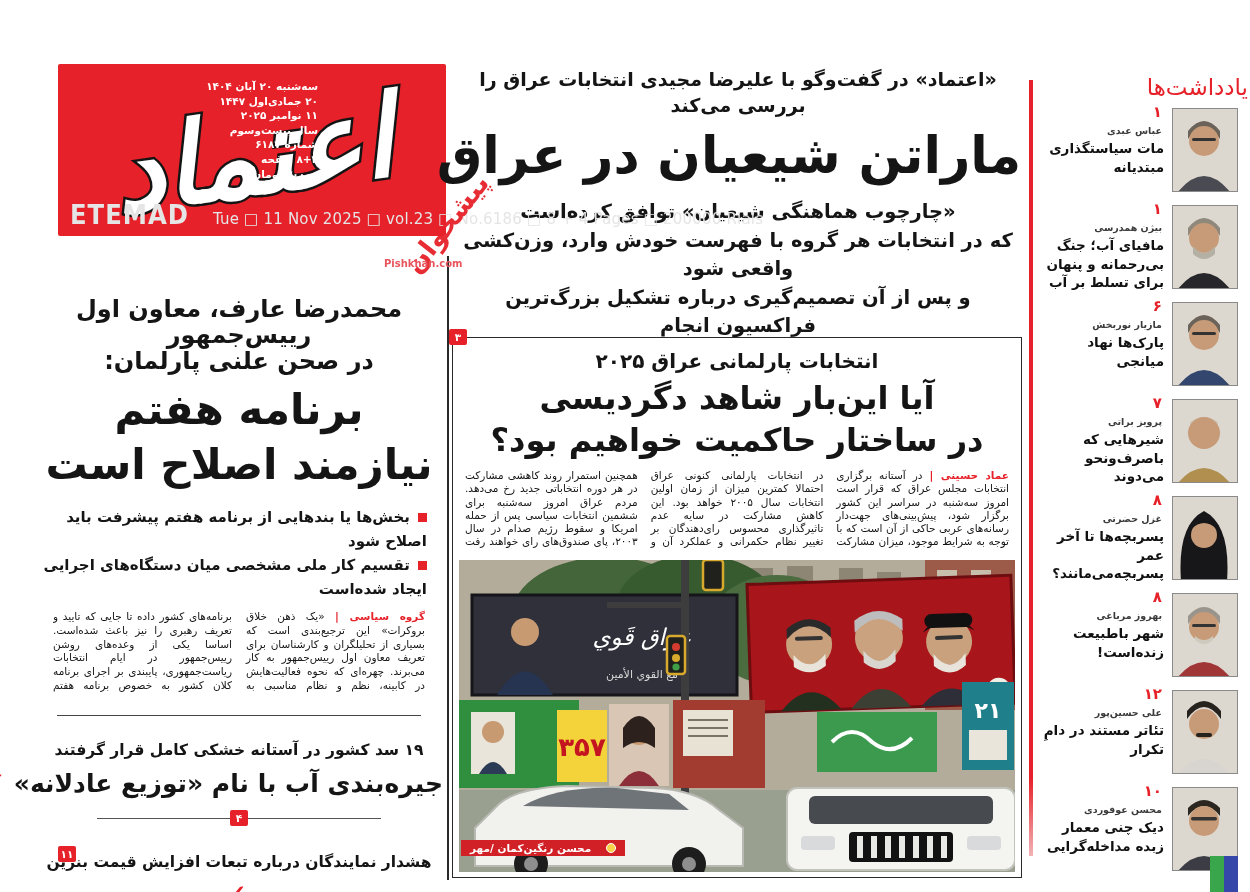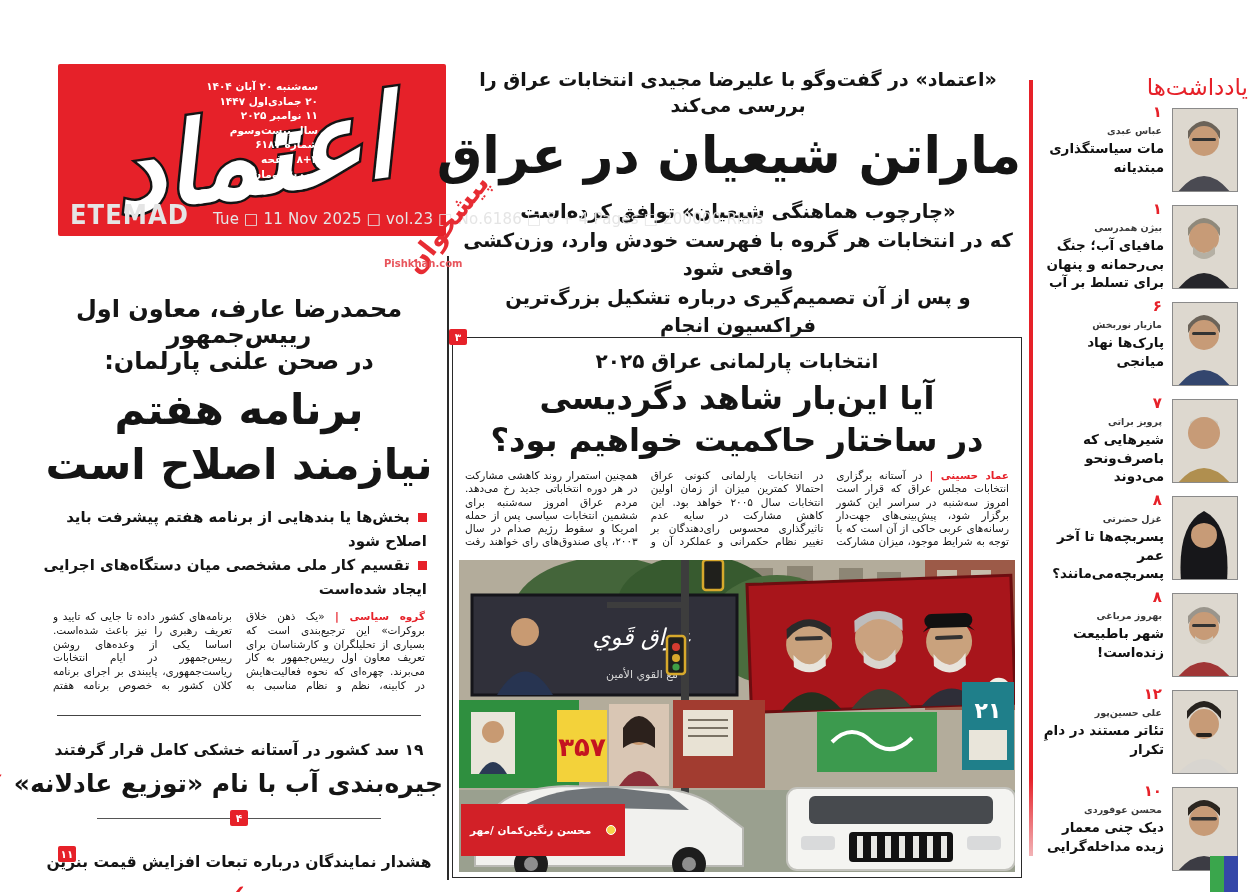--- a/index.html
+++ b/index.html
@@ -54,21 +54,21 @@
   .iraq .badge-3{position:absolute;right:auto;left:-4px;top:-9px;}
   .iraq-kicker{font-size:20px;font-weight:bold;text-align:center;margin-top:10px;line-height:27px;}
   .iraq-h{font-size:32px;font-weight:bold;text-align:center;line-height:42px;margin-top:2px;letter-spacing:-0.5px;}
   .iraq-body{margin:8px 12px 0;height:92px;overflow:hidden;column-count:3;column-gap:13px;
              font-size:10.5px;line-height:13.3px;text-align:justify;}
   .iraq-body p{margin:0;}
   
   .photo{position:absolute;left:6px;right:6px;top:222px;bottom:5px;overflow:hidden;background:#9aa08f;}
   .photo svg{display:block;}
   .photo-caption{position:absolute;left:2px;bottom:16px;background:#d22027;color:#fff;font-size:10.5px;
-                 font-weight:bold;padding:20px 9px;direction:rtl;display:flex;align-items:center;gap:15px;}
+                 font-weight:bold;padding:2px 9px;direction:rtl;display:flex;align-items:center;gap:15px;}
   .cap-icon{width:8px;height:8px;border-radius:50%;background:#f7d24a;border:1px solid #fff;display:inline-block;}
   
   .sidebar{position:absolute;left:1040px;top:74px;width:208px;direction:rtl;}
   .sb-title{color:#e62129;font-size:23px;font-weight:normal;text-align:right;padding-left:10px;margin-bottom:2px;}
   .sb-item{position:relative;height:97px;}
   .sb-photo{position:absolute;right:10px;top:6px;width:66px;height:84px;border:1px solid #8a8a8a;
             box-sizing:border-box;overflow:hidden;background:#ddd8cf;}
   .sb-num{position:absolute;right:86px;top:1px;color:#e62129;font-weight:bold;font-size:15px;}
   .sb-author{position:absolute;right:86px;top:23px;font-size:9.5px;font-weight:bold;color:#3a3a3a;white-space:nowrap;}
   .sb-t{position:absolute;right:84px;top:37px;width:124px;font-size:13.5px;font-weight:bold;line-height:18.5px;

